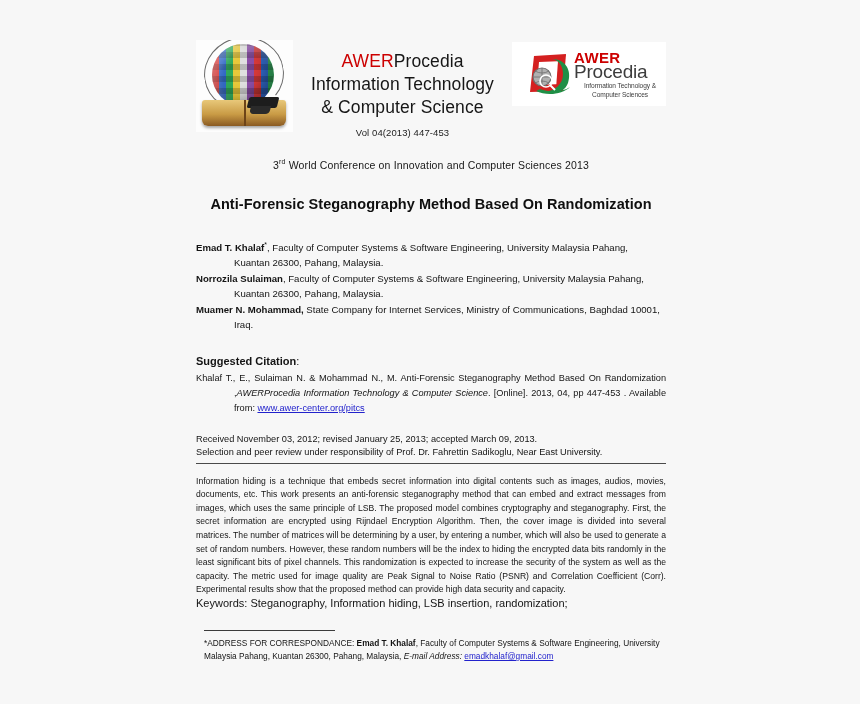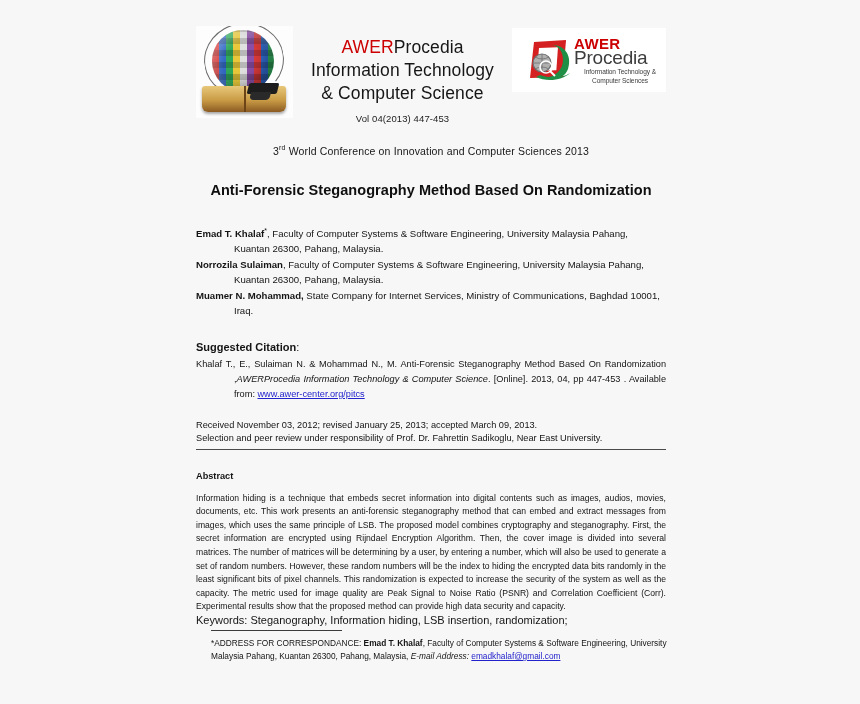--- a/index.html
+++ b/index.html
@@ -25,21 +25,21 @@
     left: 196px;
     top: 0;
     width: 470px;
   }
 
   
   .masthead {
     display: flex;
     align-items: flex-start;
     justify-content: space-between;
-    padding-top: 26px;
+    padding-top: 40px;
     height: 92px;
   }
   .logo-left {
     width: 97px;
     height: 92px;
     background: #fdfdfd;
     position: relative;
     flex: 0 0 auto;
     overflow: hidden;
   }
@@ -281,21 +281,21 @@
   }
   .keywords {
     font-size: 11px;
     line-height: 13.6px;
     color: #141414;
   }
 
   
   .footnote {
     position: absolute;
-    left: 211px;
+    left: 204px;
     top: 630px;
     width: 470px;
   }
   .rule-short {
     border: 0;
     border-top: 1px solid #3c3c3c;
     width: 131px;
     margin: 0 0 6px 0;
   }
   .footnote-body {
@@ -362,21 +362,20 @@
 
     <div class="cite-head"><span>Suggested Citation</span><span class="reg">:</span></div>
     <div class="cite-body"><span class="first">Khalaf T., E., Sulaiman N. &amp; Mohammad N., M. Anti-Forensic Steganography Method Based On Randomization ,</span><i>AWERProcedia Information Technology &amp; Computer Science</i><span>. [Online]. 2013, 04, pp 447-453 . Available from: </span><a class="link" href="#">www.awer-center.org/pitcs</a></div>
 
     <div class="received">
       <div>Received November 03, 2012; revised January 25, 2013; accepted March 09, 2013.</div>
       <div>Selection and peer review under responsibility of Prof. Dr. Fahrettin Sadikoglu, Near East University.</div>
     </div>
     <hr class="rule-full">
 
-    <div class="abstract-head">Abstract</div>
     <div class="abstract-body">Information hiding is a technique that embeds secret information into digital contents such as images, audios, movies, documents, etc.  This work presents an anti-forensic steganography method that can embed and extract messages from images, which uses the same principle of LSB.  The proposed model combines cryptography and steganography. First, the secret information are encrypted using Rijndael Encryption Algorithm. Then, the cover image is divided into several matrices. The number of matrices will be determining by a user, by entering a number, which will also be used to generate a set of random numbers.  However, these random numbers will be the index to hiding the encrypted data bits randomly in the least significant bits of pixel channels.  This randomization is expected to increase the security of the system as well as the capacity.  The metric used for image quality are Peak Signal to Noise Ratio (PSNR) and Correlation Coefficient (Corr). Experimental results show that the proposed method can provide high data security and capacity.</div>
     <div class="keywords">Keywords: Steganography, Information hiding, LSB insertion, randomization;</div>
 
   </div>
 
   <div class="footnote">
     <hr class="rule-short">
     <div class="footnote-body"><span>*ADDRESS FOR CORRESPONDANCE:</span> <b>Emad T. Khalaf</b><span>, Faculty of Computer Systems &amp; Software Engineering, University Malaysia Pahang, Kuantan 26300, Pahang, Malaysia, </span><i>E-mail Address:</i> <a class="link" href="#">emadkhalaf@gmail.com</a></div>
   </div>
 

